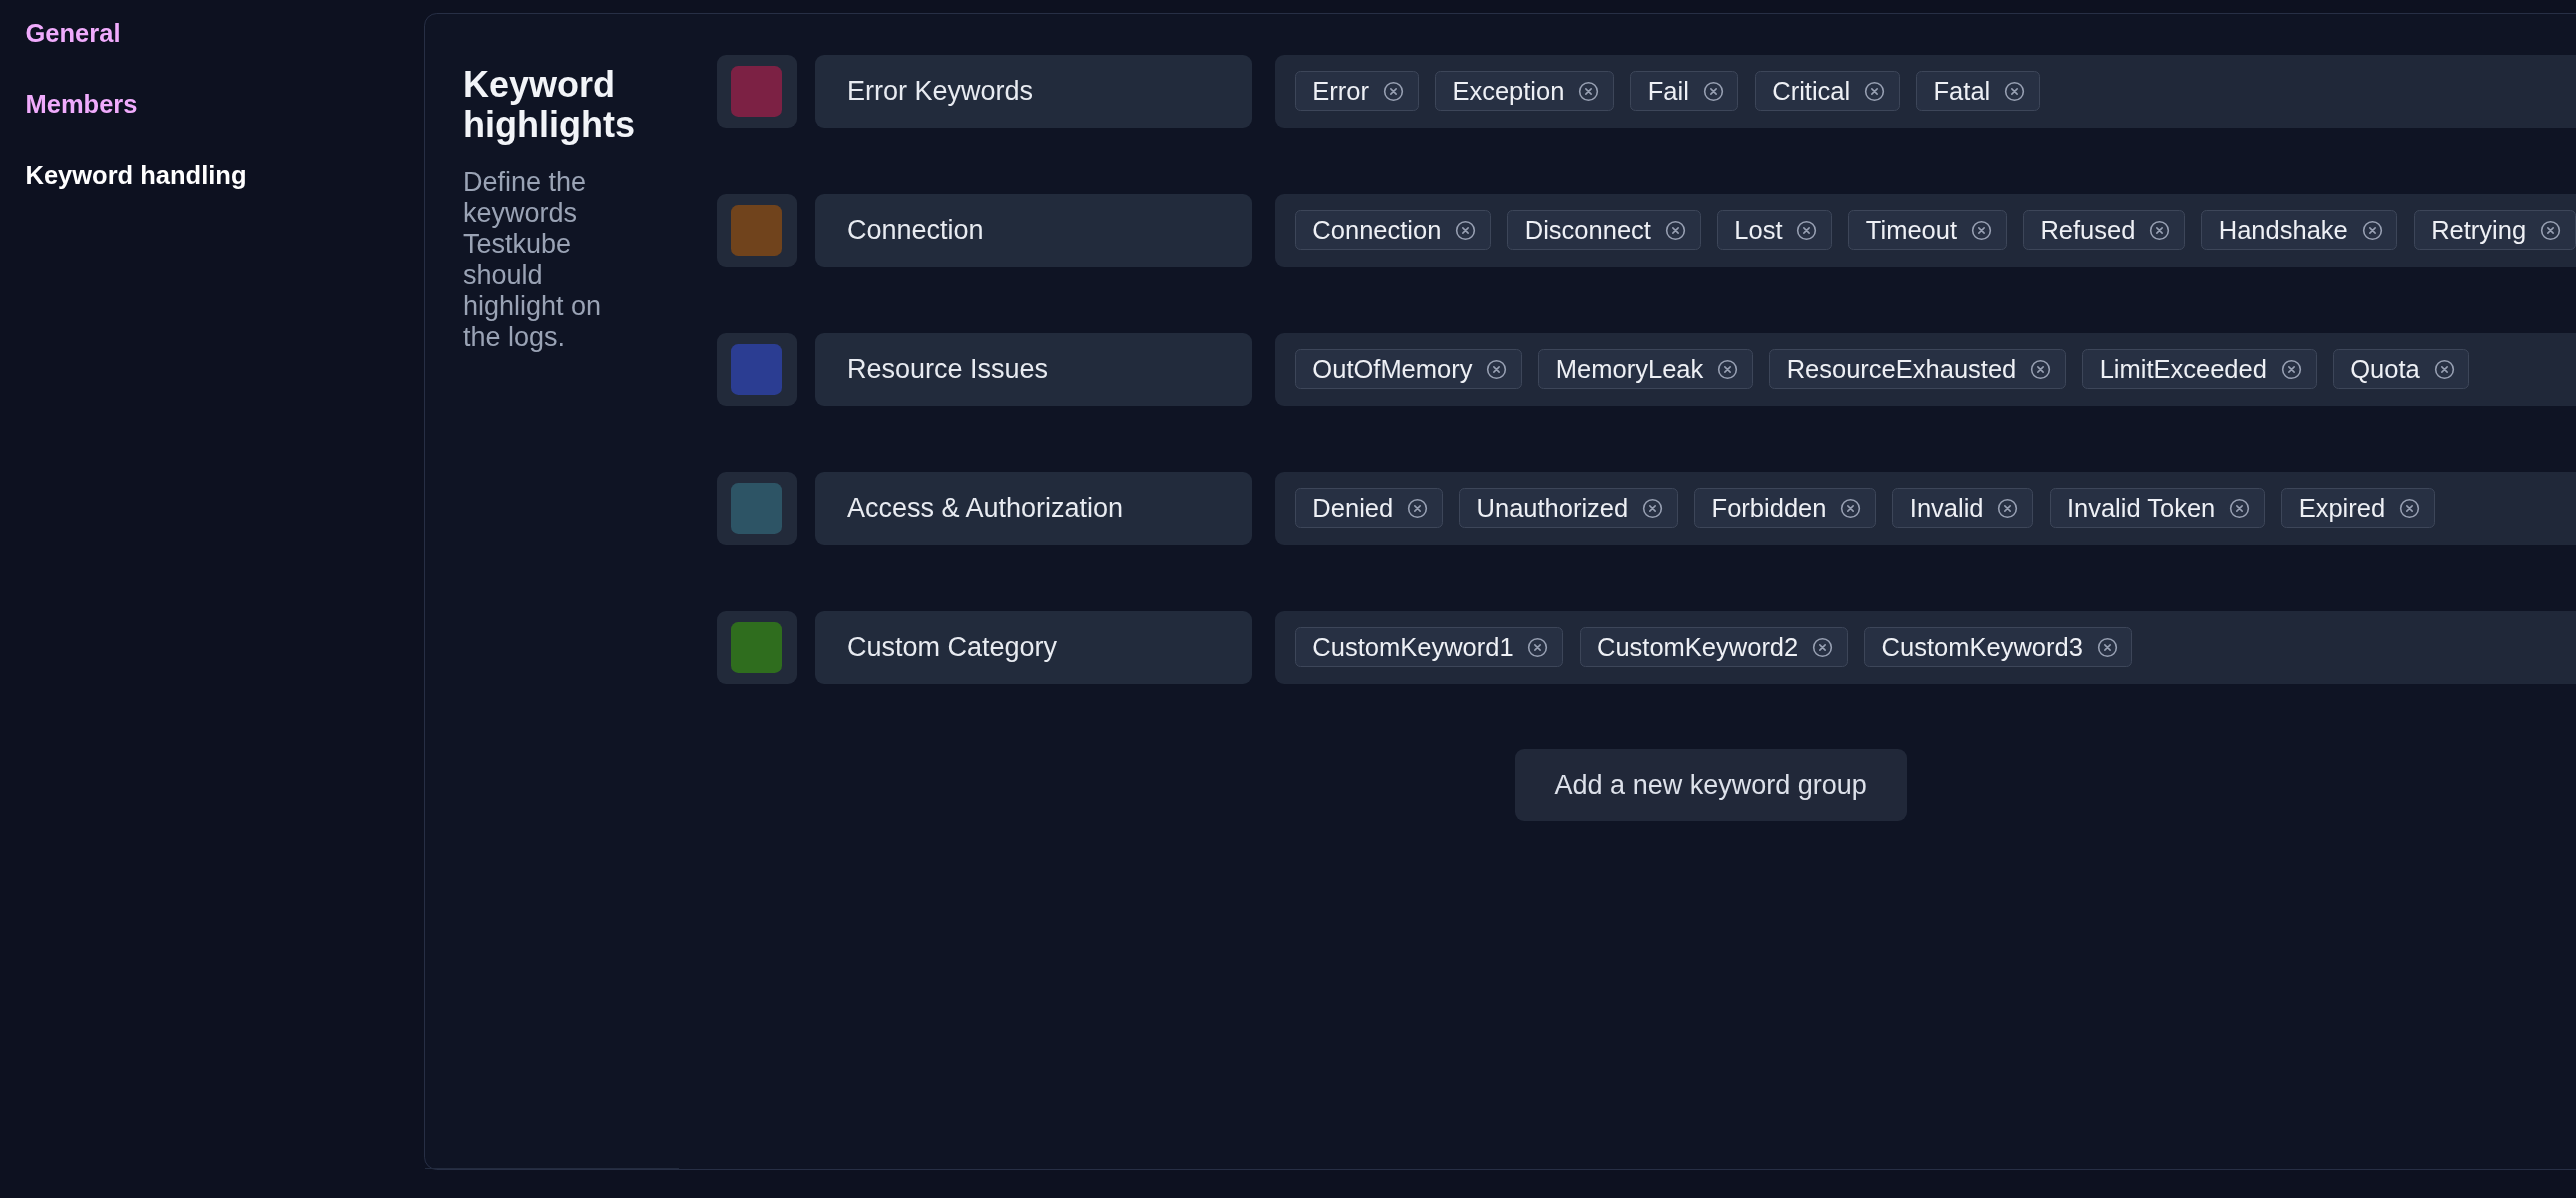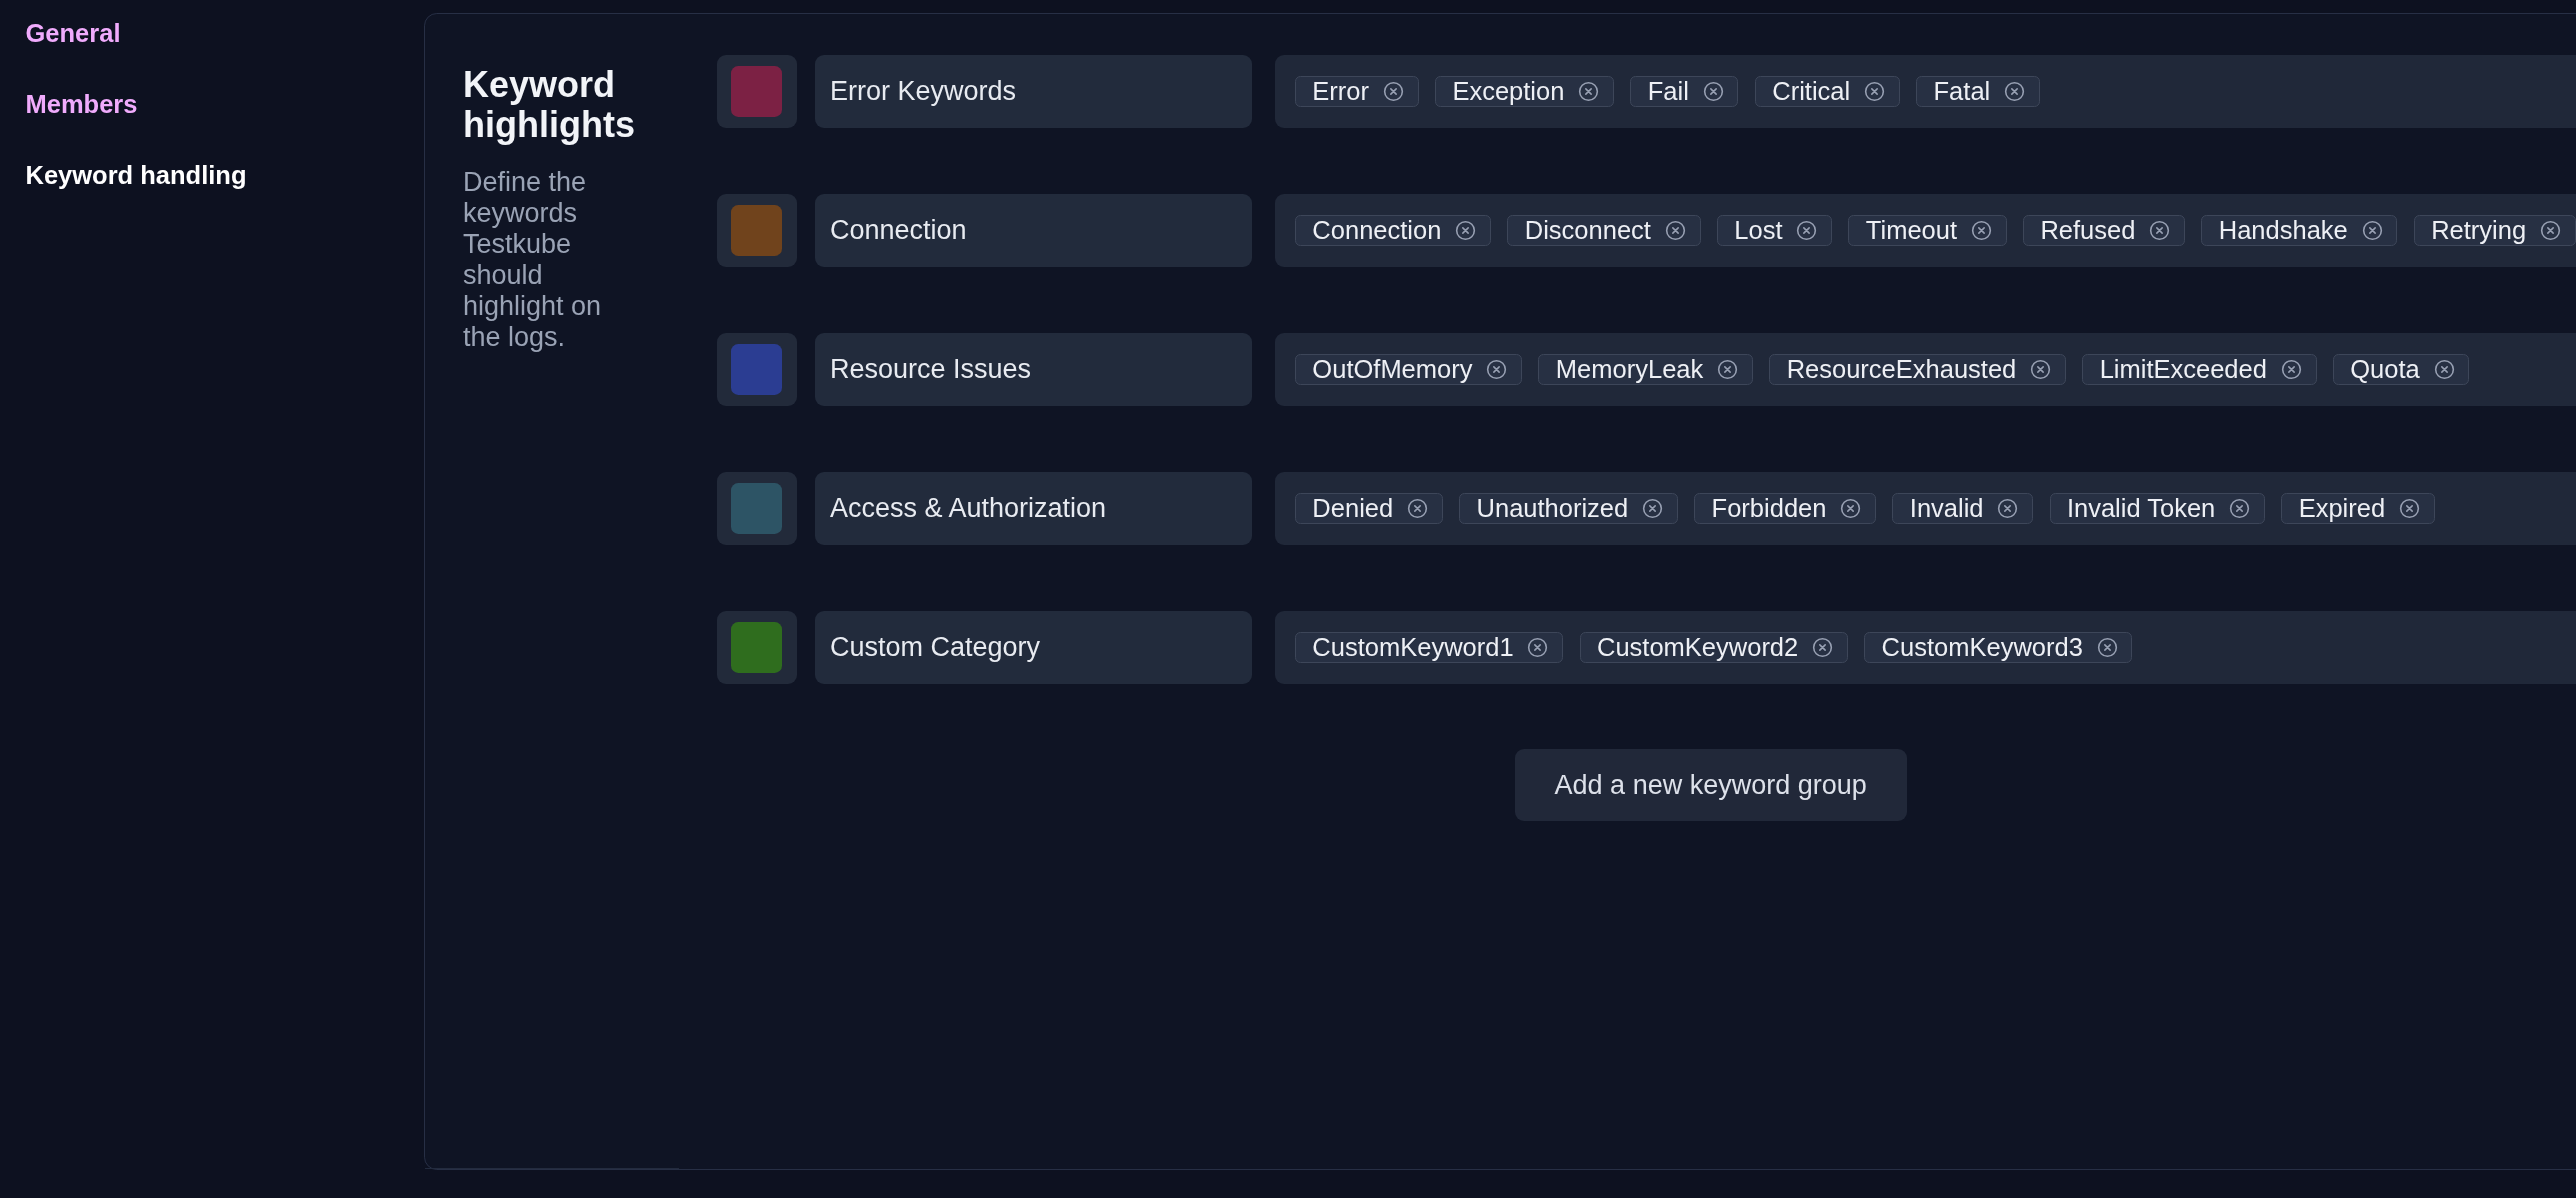--- a/index.html
+++ b/index.html
@@ -38,32 +38,32 @@
   .swatch-box{
     width:80px;height:73px;flex:none;border-radius:9px;
     background:#222a3a;display:flex;align-items:center;justify-content:center;
     cursor:pointer;
   }
   .swatch{width:51px;height:51px;border-radius:7.3px;}
 
   .name-box{
     width:437px;height:73px;flex:none;margin-left:18px;
     background:#222b3c;border-radius:9px;
-    display:flex;align-items:center;padding:0 15px;
+    display:flex;align-items:center;padding:0 32px;
     font-size:27px;color:#e8ebf1;cursor:text;
   }
 
   .tags-box{
     flex:1;height:73px;margin-left:23px;
     background:#202839;border-radius:9px;
     display:flex;align-items:center;padding:0 55px 0 20px;
     position:relative;cursor:text;
   }
   .chip{
-    display:flex;align-items:center;height:31px;
+    display:flex;align-items:center;height:40px;
     border:0.9px solid #3d4659;border-radius:5.5px;background:#273043;
     padding:0 12.8px 0 16.4px;margin-right:16.4px;flex:none;
   }
   .chip-label{font-size:25.5px;color:#eef0f5;line-height:27px;}
   .chip .x-ic{margin-left:12.8px;display:flex;cursor:pointer;}
   .chev{
     position:absolute;right:24px;top:50%;transform:translateY(-50%);
     display:flex;cursor:pointer;
   }
   .trash-btn{

